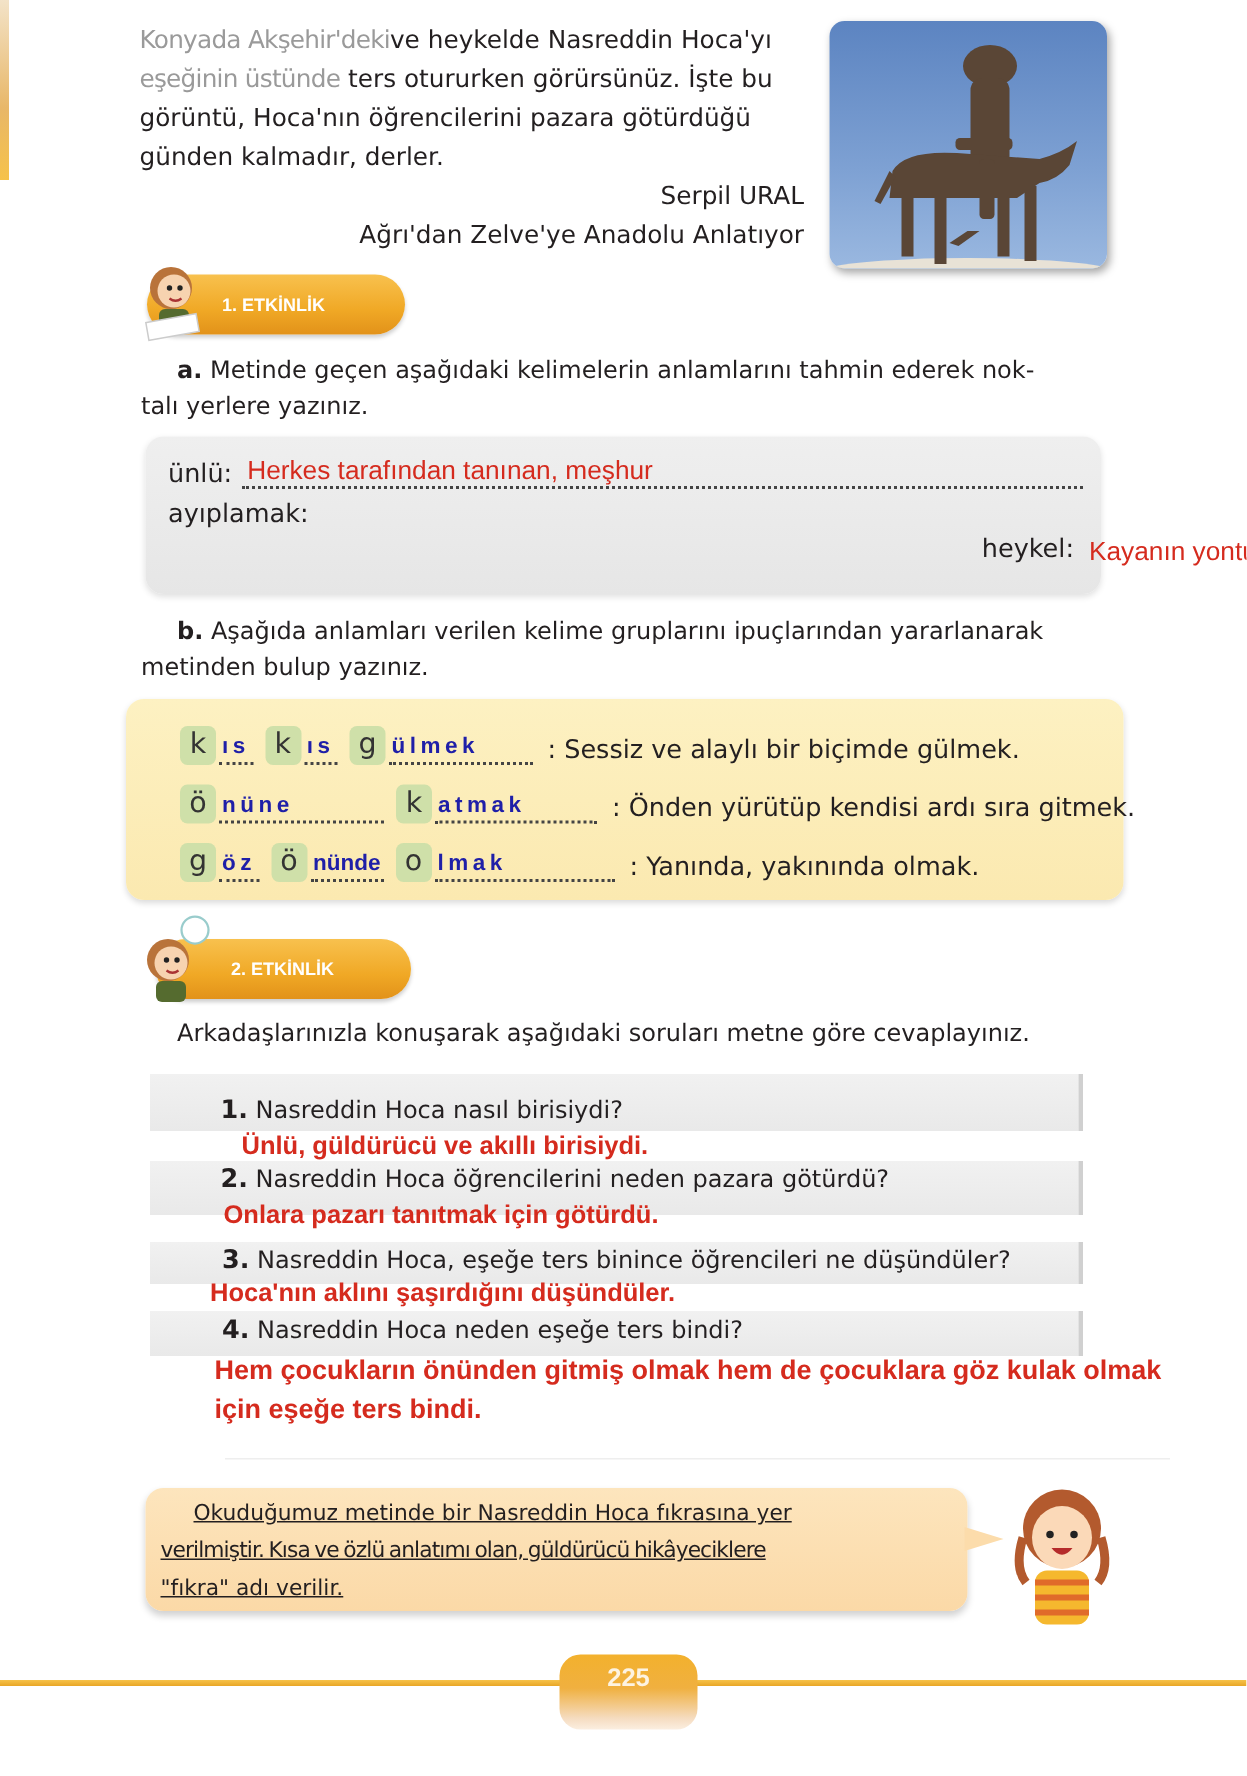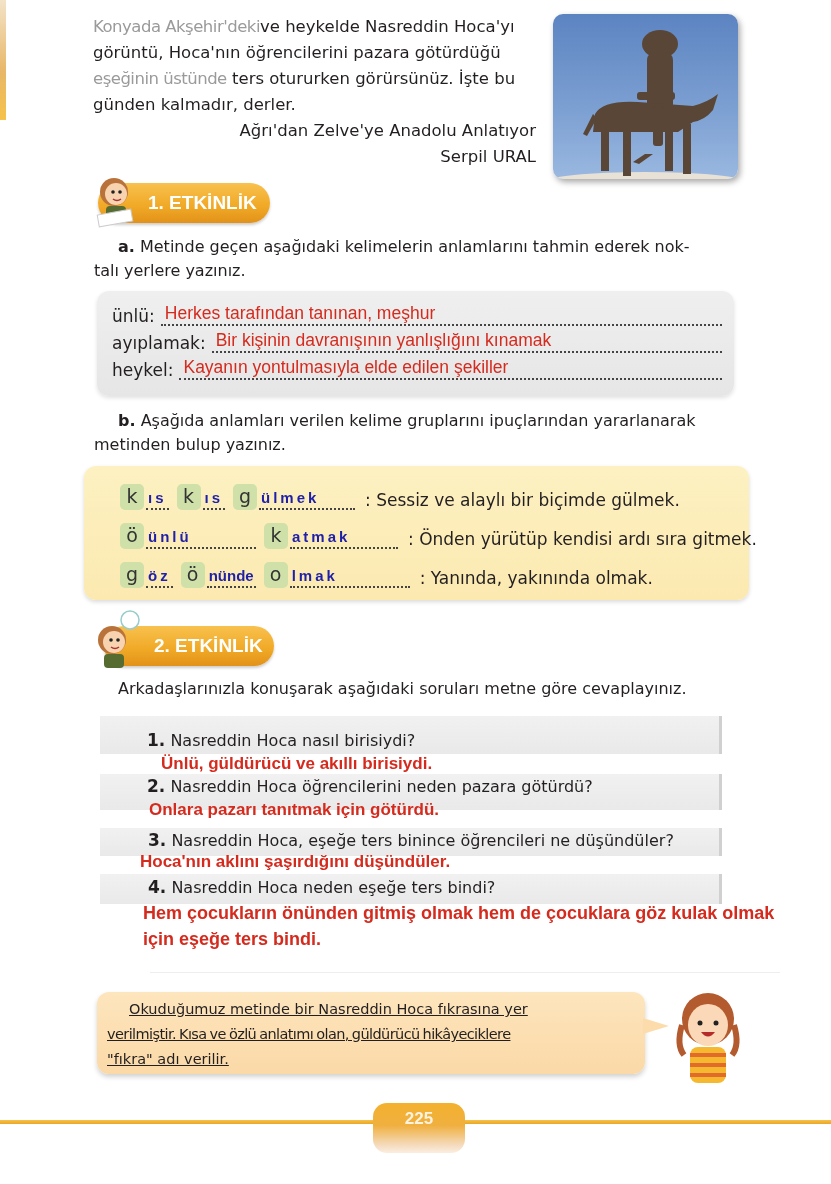--- a/index.html
+++ b/index.html
@@ -14,21 +14,21 @@
   .intro .blur { color: #9a9a9a; letter-spacing: -0.5px; filter: blur(0.4px); }
   .intro .right { text-align: right; }
 
   .photo { position: absolute; left: 553px; top: 14px; width: 185px; height: 165px; border-radius: 10px; overflow: hidden;
     background: linear-gradient(180deg, #5c84c1 0%, #7ea1d3 60%, #9ab8e0 100%);
     box-shadow: 2px 3px 6px rgba(0,0,0,0.35); }
   .photo svg { width: 100%; height: 100%; display: block; }
 
   .etk-badge { position: absolute; height: 40px; border-radius: 20px;
     background: linear-gradient(180deg, #f8c14e 0%, #f0a825 60%, #e2921a 100%);
-    box-shadow: 0 2px 3px rgba(0,0,0,0.2); color: #fff; font-family: "Liberation Sans", sans-serif; font-weight: bold; font-size: 19px;
+    box-shadow: 0 2px 3px rgba(0,0,0,0.2); color: #fff; font-family: "Liberation Sans", sans-serif; font-weight: bold; font-size: 12px;
     display: flex; align-items: center; padding-left: 50px; }
   .etk-char { position: absolute; width: 56px; height: 56px; }
 
   .q-text { position: absolute; font-size: 16px; line-height: 22px; }
   .q-text b { font-weight: bold; }
 
   .gray-box { position: absolute; left: 97px; top: 291px; width: 637px; height: 105px; border-radius: 12px;
     background: linear-gradient(180deg, #efefef, #e6e6e6); box-shadow: 0 2px 4px rgba(0,0,0,0.12); }
   .def-row { position: absolute; left: 112px; width: 610px; height: 24px; display: flex; align-items: flex-end; font-size: 17px; }
   .def-row .lbl { color: #231f20; white-space: nowrap; margin-right: 6px; }
@@ -64,25 +64,25 @@
     background: linear-gradient(180deg, #f3b12d 0%, #f0b040 45%, #f5dcc0 85%, #fbeee0 100%);
     color: rgba(255,255,255,0.85); font-family: "Liberation Sans", sans-serif; font-weight: bold; font-size: 17px; text-align: center; line-height: 32px; }
 </style>
 </head>
 <body>
 
 <div class="left-edge"></div>
 
 <div class="intro">
   <p><span class="blur">Konyada Akşehir'deki</span><span>ve heykelde Nasreddin Hoca'yı</span></p>
+  <p><span class="blur">eşeğinin üstünde</span> <span>ters otururken görürsünüz. İşte bu</span></p>
   <p>görüntü, Hoca'nın öğrencilerini pazara götürdüğü</p>
-  <p><span class="blur">eşeğinin üstünde</span> <span>ters otururken görürsünüz. İşte bu</span></p>
   <p style="text-align:left">günden kalmadır, derler.</p>
+  <p class="right">Serpil URAL</p>
   <p class="right">Ağrı'dan Zelve'ye Anadolu Anlatıyor</p>
-  <p class="right">Serpil URAL</p>
 </div>
 
 <div class="photo">
   <svg viewBox="0 0 185 165">
     <ellipse cx="92" cy="168" rx="100" ry="10" fill="#e8e2d6"></ellipse>
     <g fill="#5a4636">
       <ellipse cx="107" cy="30" rx="18" ry="14"></ellipse>
       <rect x="94" y="38" width="26" height="60" rx="8"></rect>
       <rect x="84" y="78" width="38" height="8" rx="3"></rect>
       <path d="M42 100 Q50 86 85 88 L140 92 Q155 88 165 80 L160 96 Q152 106 140 108 L125 118 L40 118 Z"></path>
@@ -117,25 +117,22 @@
 
 <div class="gray-box"></div>
 <div class="def-row" style="top:302px;">
   <span class="lbl">ünlü:</span>
   <span class="dots">
       <span class="ans">Herkes tarafından tanınan, meşhur</span>
     </span>
 </div>
 <div class="def-row" style="top:329px;align-items:flex-end;">
   <span class="lbl">ayıplamak:</span>
-  <span class="dots">
-      <span class="ans">Bir kişinin davranışının yanlışlığını kınamak</span>
-    </span>
-</div>
-<div class="def-row" style="top:356px;">
+</div>
+<div class="def-row" style="top:356px;flex-direction:column;">
   <span class="lbl">heykel:</span>
   <span class="dots">
       <span class="ans">Kayanın yontulmasıyla elde edilen şekiller</span>
     </span>
 </div>
 
 <div class="q-text" style="left:118px; top:410px; width:640px;">
   <b>b.</b> <span>Aşağıda anlamları verilen kelime gruplarını ipuçlarından yararlanarak</span>
 </div>
 <div class="q-text" style="left:94px; top:434px;">metinden bulup yazınız.</div>
@@ -146,21 +143,21 @@
   <span class="lbox">k</span>
     <span class="fill">ıs</span>
   <span class="lbox">k</span>
     <span class="fill">ıs</span>
   <span class="lbox">g</span>
     <span class="fill" style="width:96px">ülmek</span>
   <span class="meaning">: Sessiz ve alaylı bir biçimde gülmek.</span>
 </div>
 <div class="wrow" style="top:521px;">
   <span class="lbox">ö</span>
-    <span class="fill" style="width:110px">ünlü</span>
+    <span class="fill" style="width:110px">nüne</span>
   <span class="lbox">k</span>
     <span class="fill" style="width:108px">atmak</span>
   <span class="meaning">: Önden yürütüp kendisi ardı sıra gitmek.</span>
 </div>
 <div class="wrow" style="top:560px;">
   <span class="lbox">g</span>
     <span class="fill">öz</span>
   <span class="lbox">ö</span>
     <span class="fill" style="letter-spacing:0">nünde</span>
   <span class="lbox">o</span>

